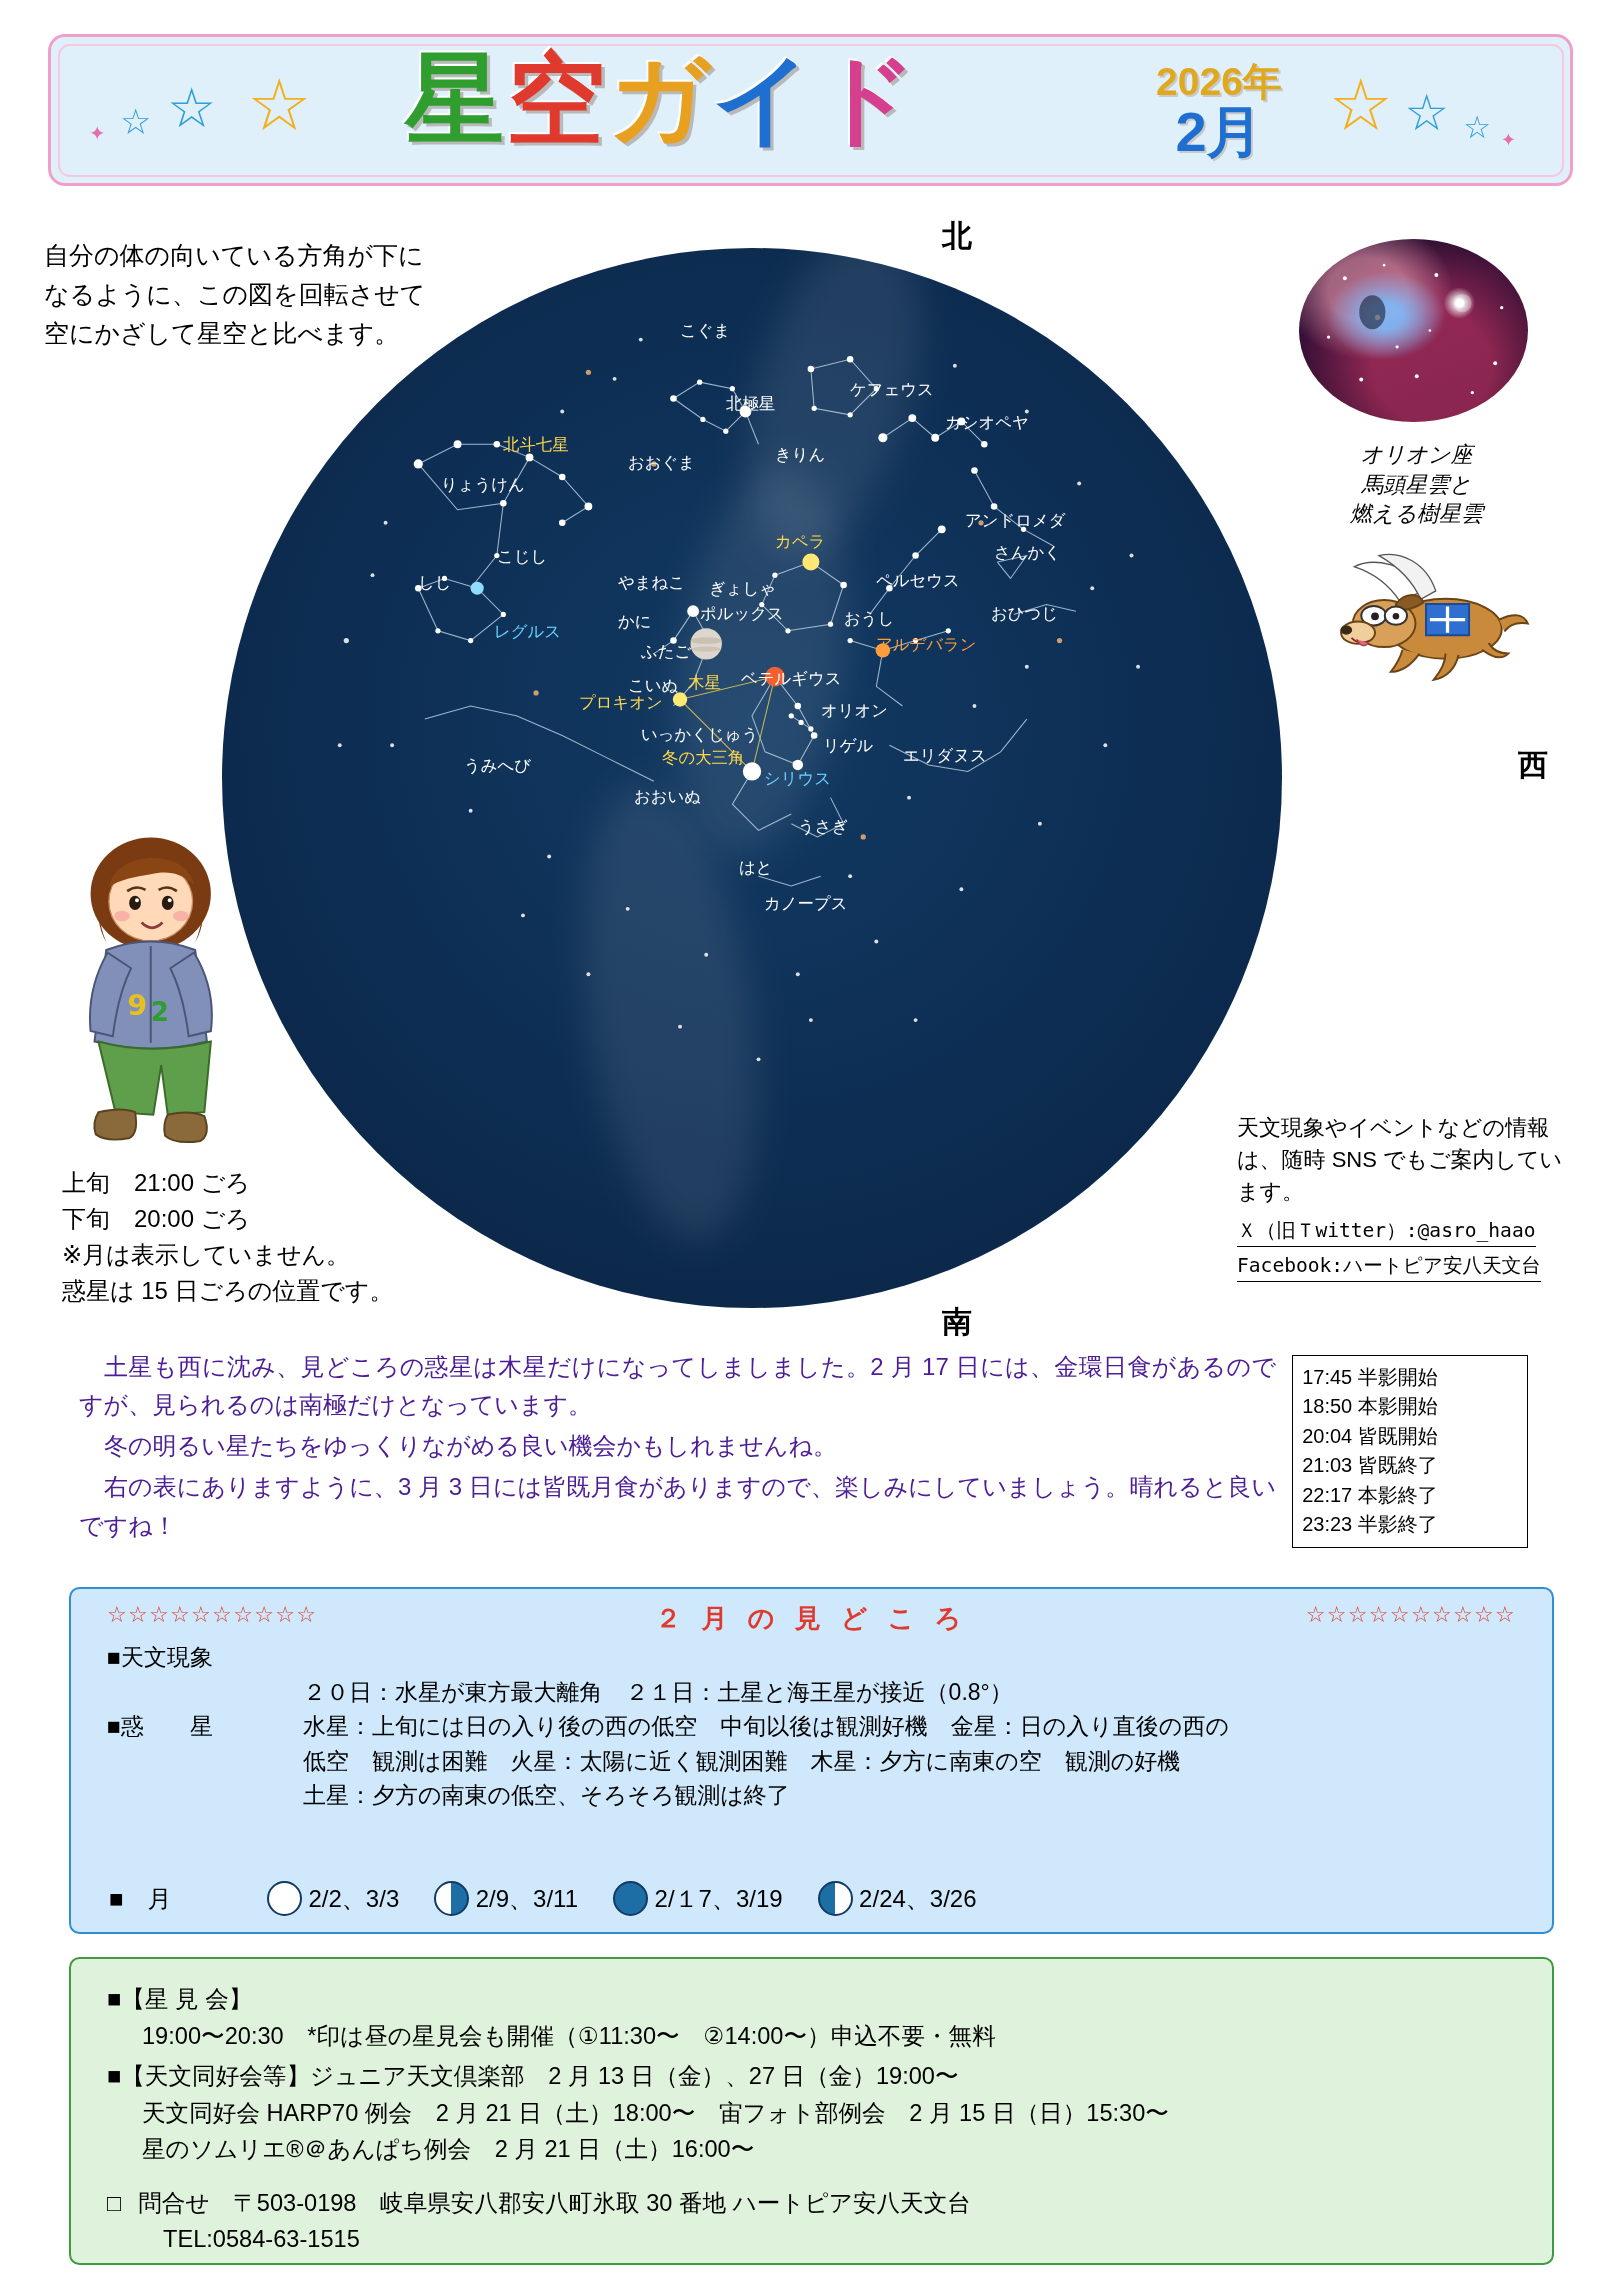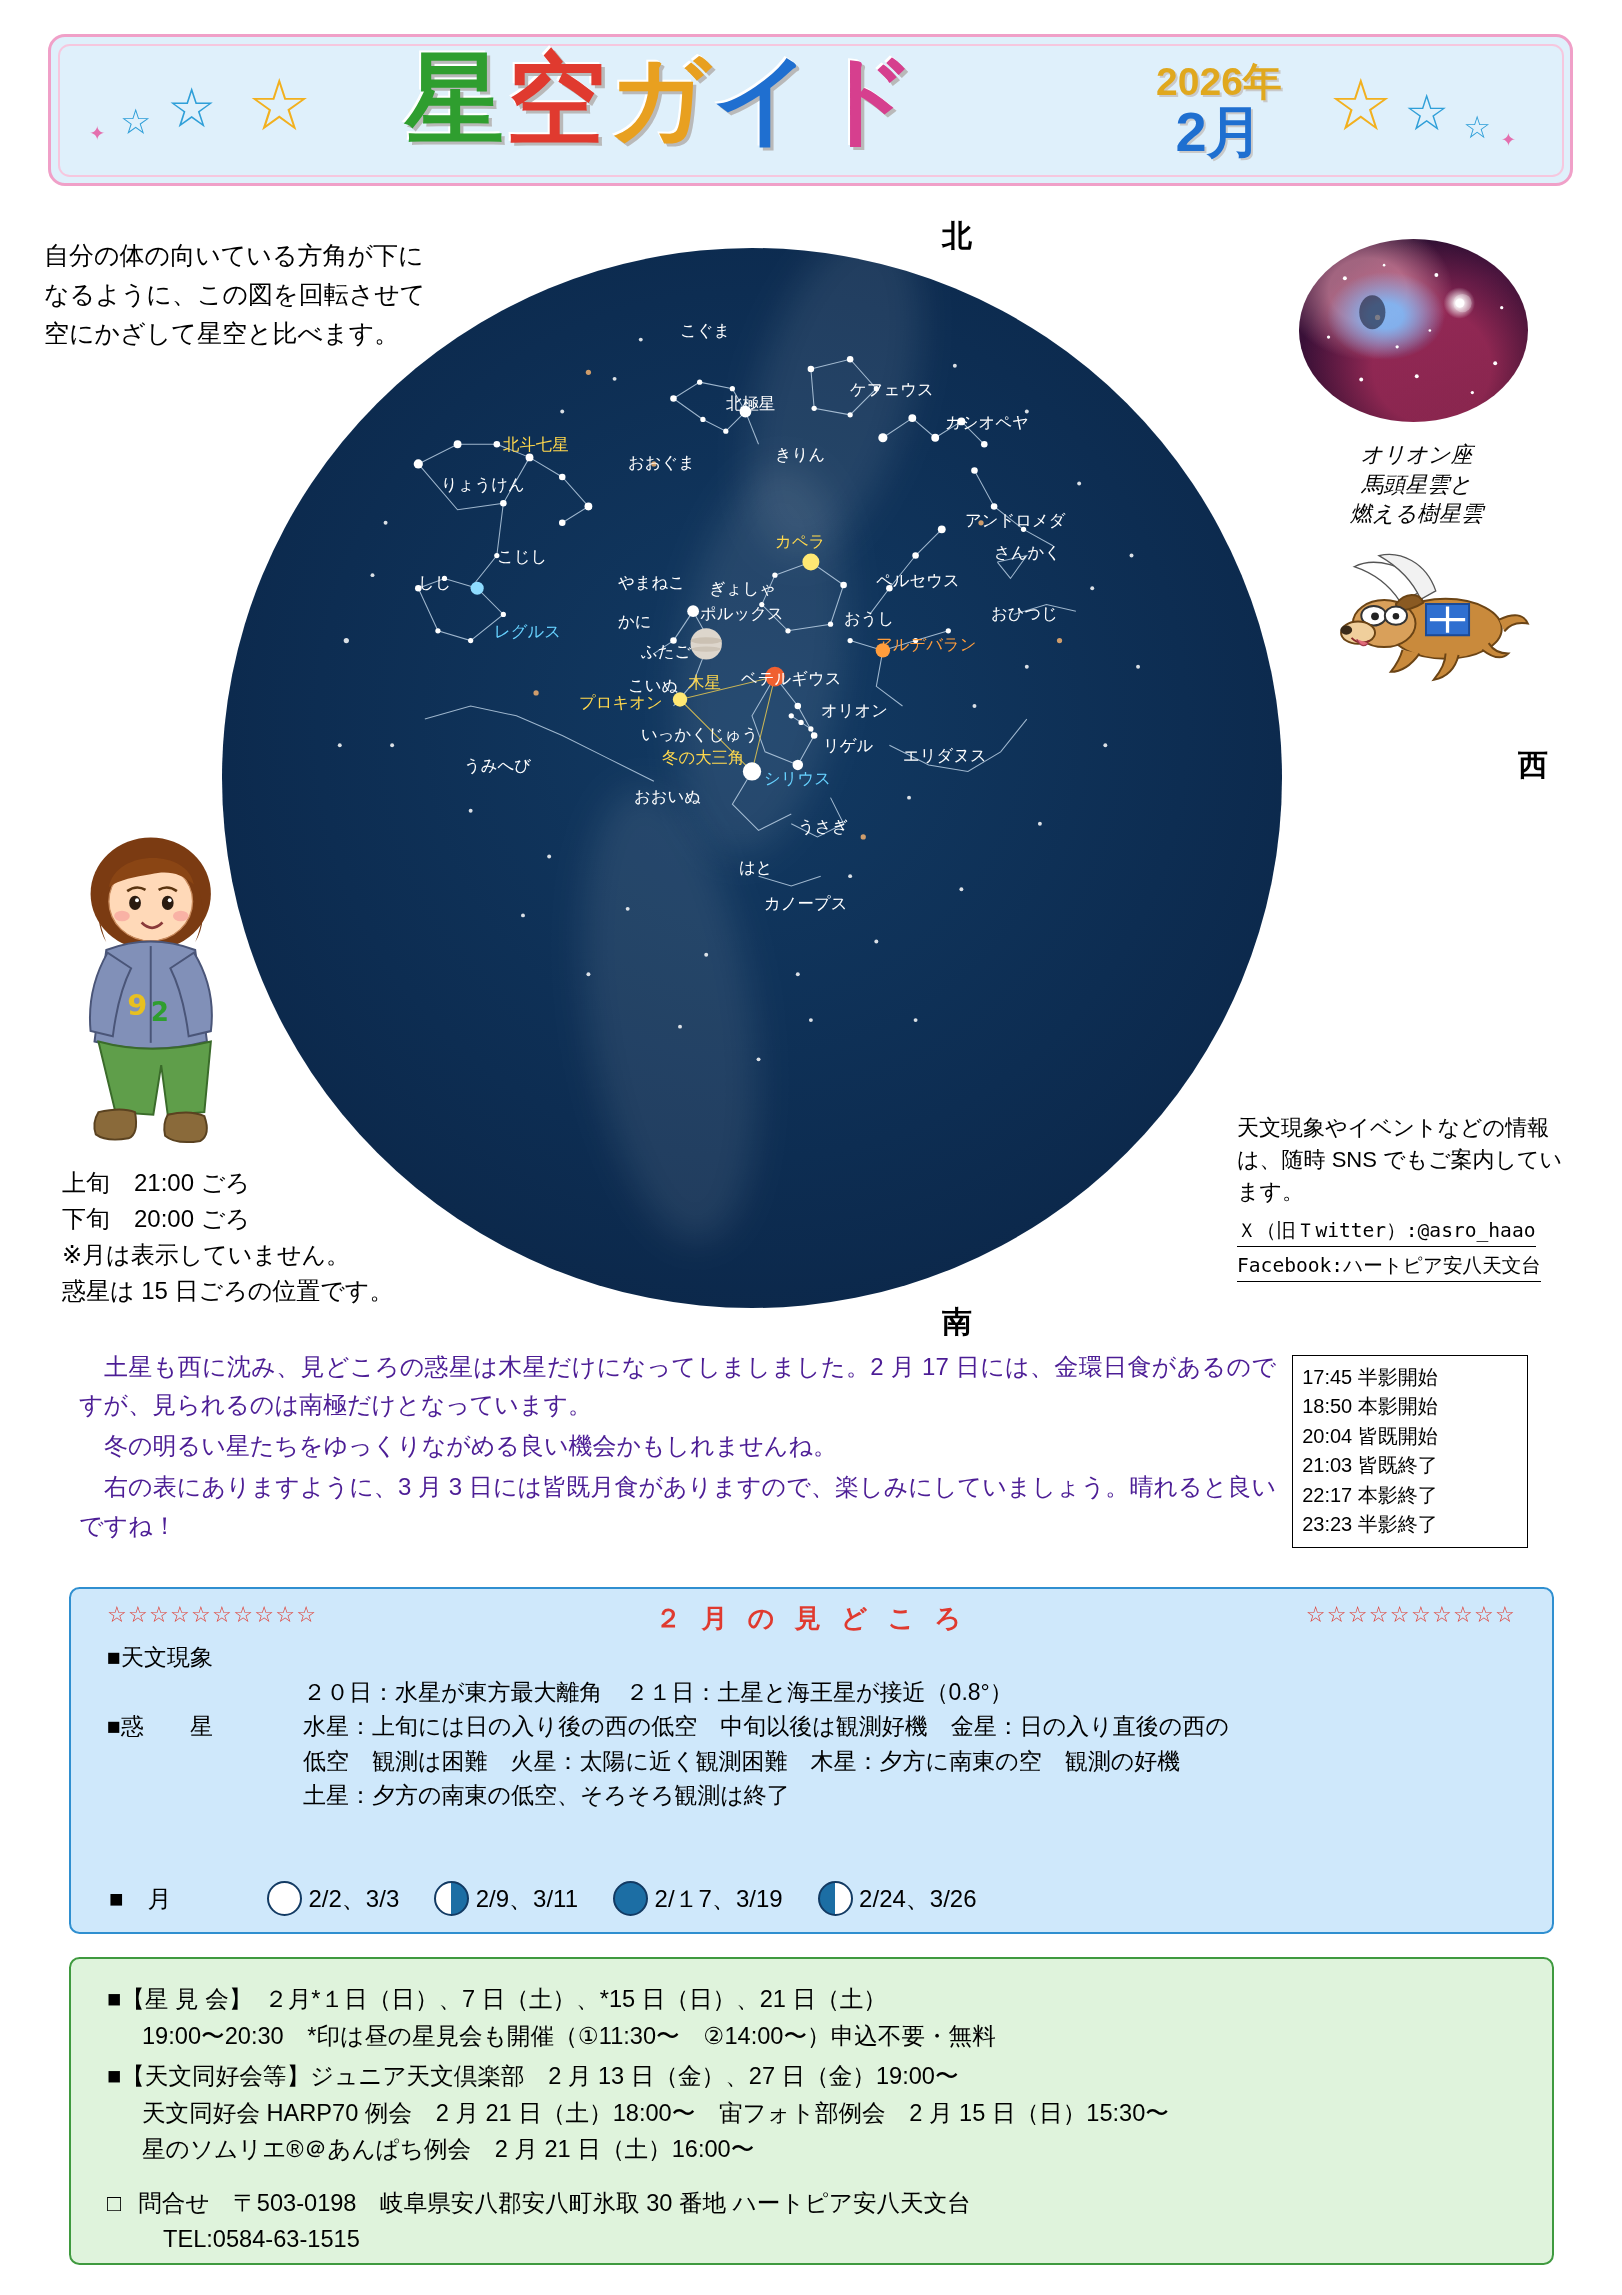--- a/index.html
+++ b/index.html
@@ -582,21 +582,20 @@
       <span>2/24、3/26</span>
     </div>
   </div>
 </div>
 
 <div class="panel-green">
   <div class="green-body">
     <div class="blk">
       <div class="row">
         <div class="lbl" style="margin-right:11.8px;">■【星 見 会】</div>
-        <div>２月*１日（日）、7 日（土）、*15 日（日）、21 日（土）</div>
       </div>
       <div style="padding-left:35px;">19:00〜20:30　*印は昼の星見会も開催（①11:30〜　②14:00〜）申込不要・無料</div>
     </div>
     <div class="blk">
       <div class="row">
         <div class="lbl">■【天文同好会等】</div>
         <div>ジュニア天文倶楽部　2 月 13 日（金）、27 日（金）19:00〜</div>
       </div>
       <div style="padding-left:35px;">天文同好会 HARP70 例会　2 月 21 日（土）18:00〜　宙フォト部例会　2 月 15 日（日）15:30〜</div>
       <div style="padding-left:35px;">星のソムリエ®＠あんぱち例会　2 月 21 日（土）16:00〜</div>

